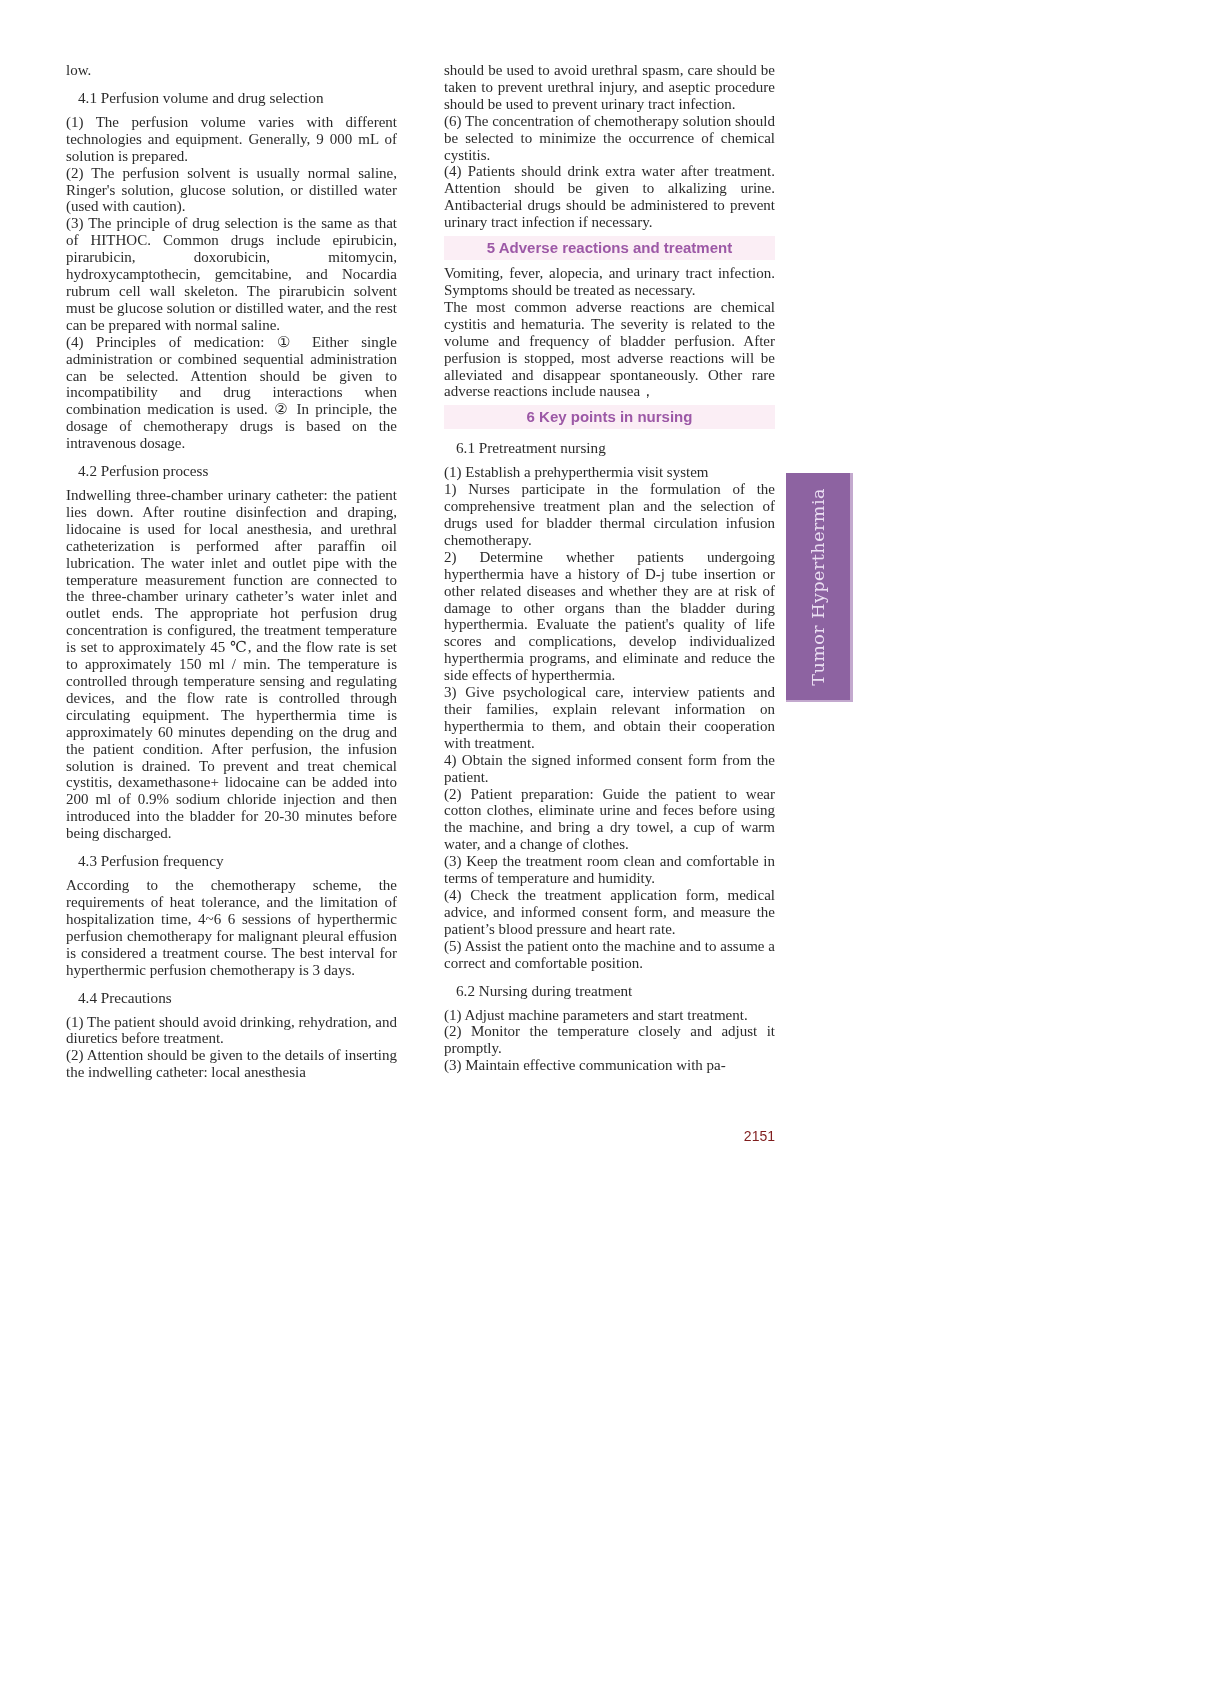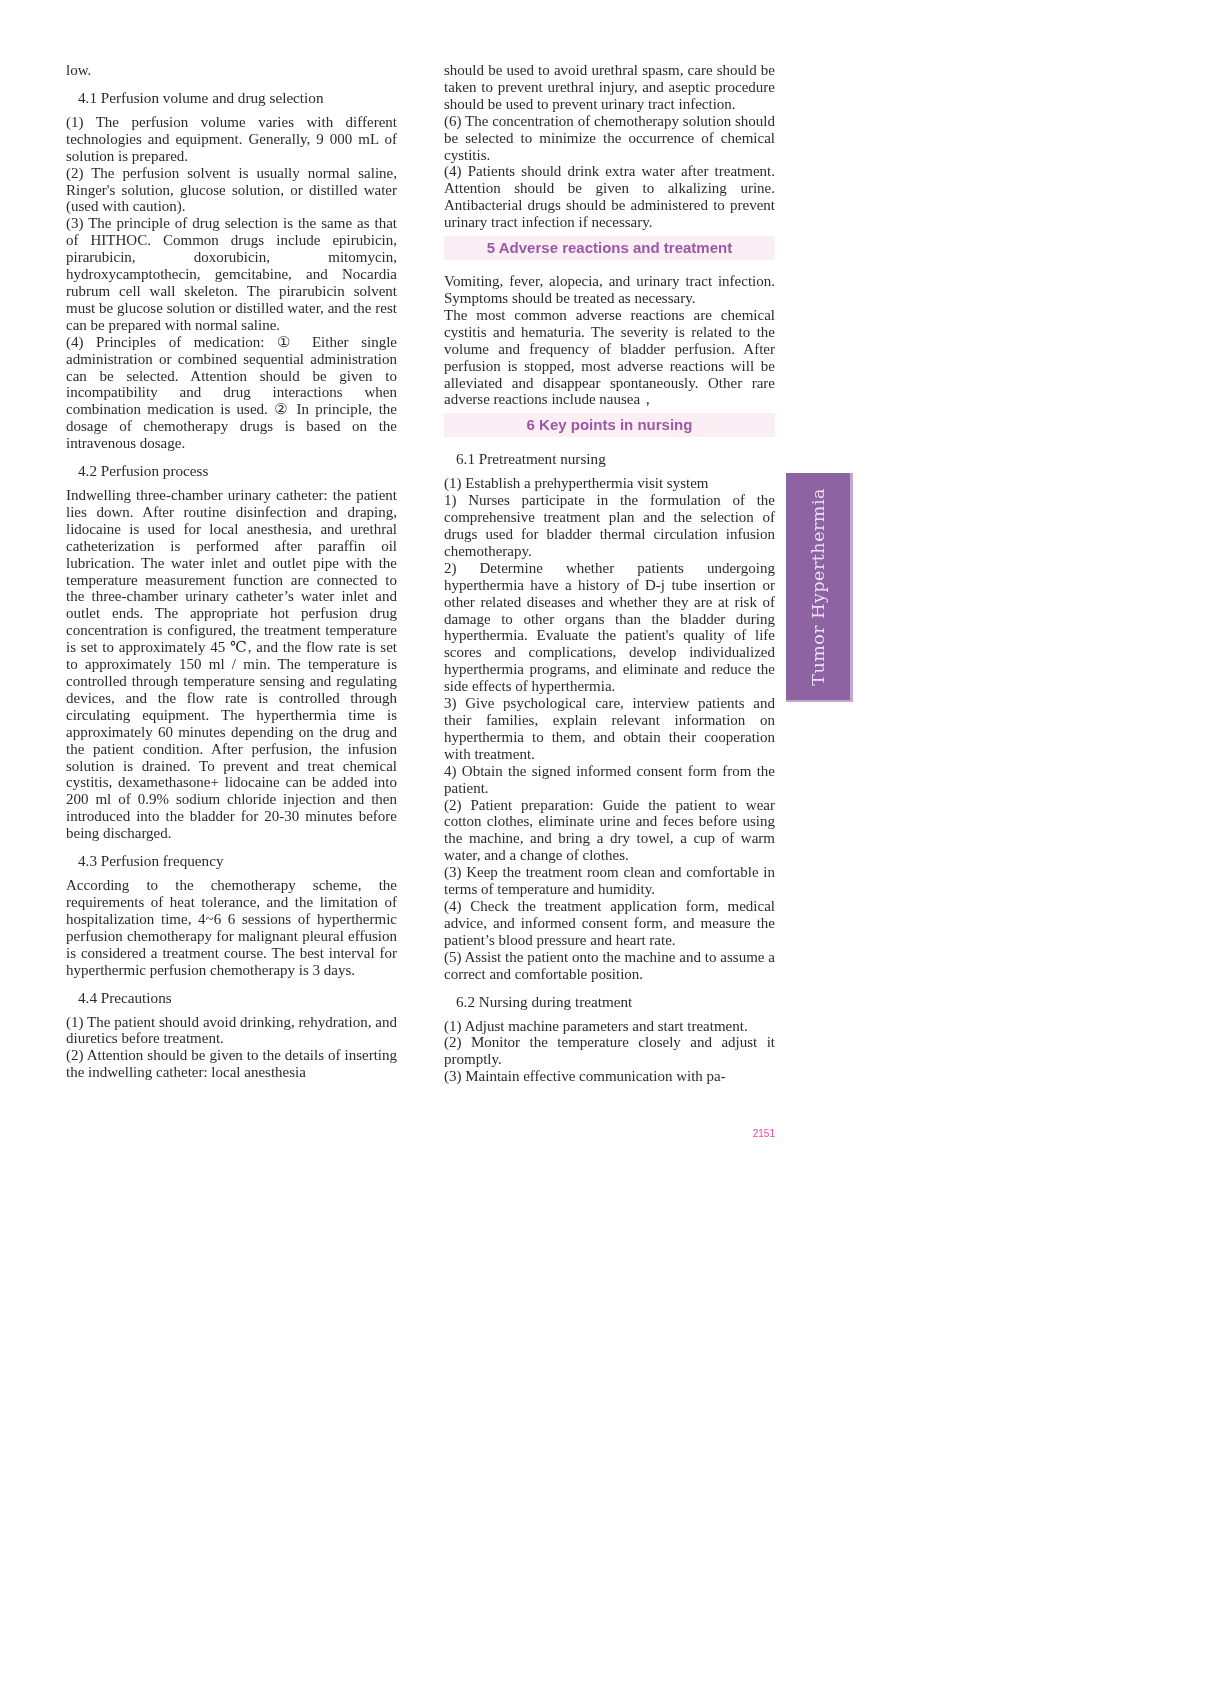--- a/index.html
+++ b/index.html
@@ -21,21 +21,21 @@
     line-height: 16.9px;
     text-align: justify;
   }
   h3.sub {
     margin: 10px 0 8px 12px;
     font-size: 15.2px;
     font-weight: normal;
     line-height: 17px;
   }
   .banner {
-    margin: 5px 0 13px 0;
+    margin: 5px 0 5px 0;
     background: var(--banner-bg, #fbeef5);
     color: var(--banner-text, #9c58a6);
     font-family: "Liberation Sans", "DejaVu Sans", sans-serif;
     font-weight: bold;
     font-size: 15px;
     line-height: 17px;
     text-align: center;
     padding: 3px 0 4px 0;
   }
   .side-tab {
@@ -61,22 +61,22 @@
     letter-spacing: 0.5px;
     white-space: nowrap;
   }
   .page-number {
     position: absolute;
     left: 444px;
     top: 1128px;
     width: 331px;
     text-align: right;
     font-family: "Liberation Sans", "DejaVu Sans", sans-serif;
-    font-size: 10px;
-    color: #ec4899;
+    font-size: 14px;
+    color: #7f1d1d;
   }
 </style>
 </head>
 <body>
 
 <div class="page">
 
   <div class="col col-left">
     <p class="body">low.</p>
     <h3 class="sub">4.1 Perfusion volume and drug selection</h3>

